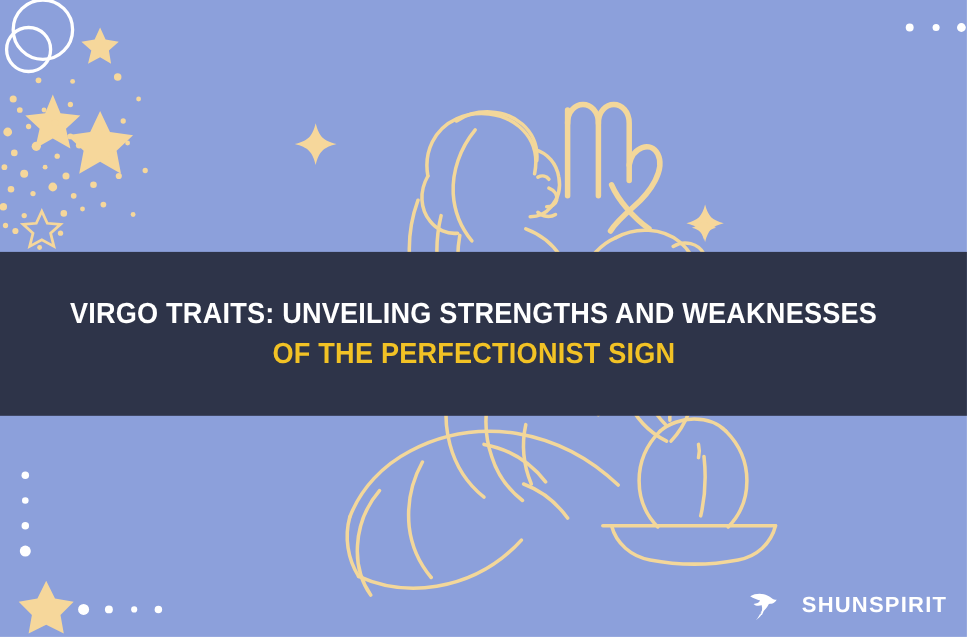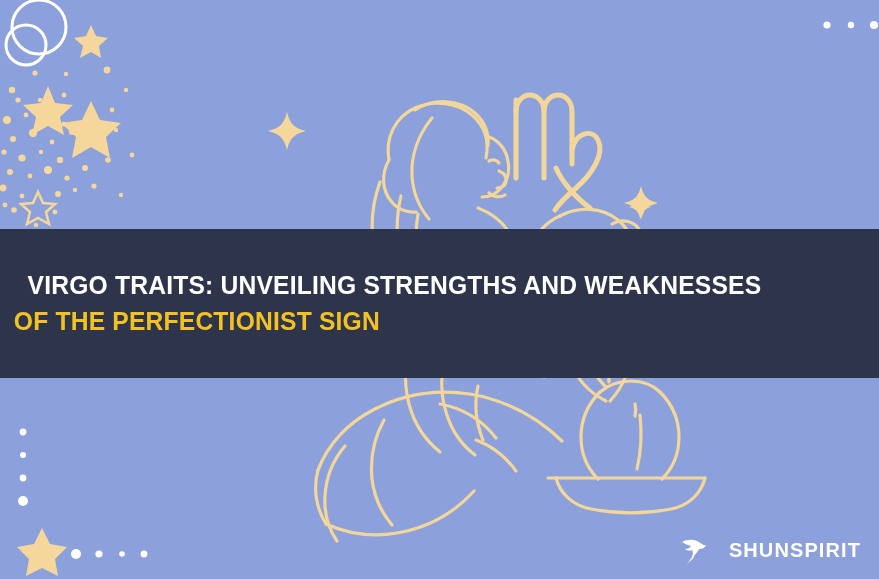--- a/index.html
+++ b/index.html
@@ -45,21 +45,21 @@
   }
   #banner-text {
     position: absolute;
     left: 0;
     top: 229px;
     width: 861px;
     height: 149px;
     z-index: 6;
     display: flex;
     flex-direction: column;
-    align-items: flex-start;
+    align-items: center;
     justify-content: center;
     gap: 6px;
   }
   .title-line {
     font-family: "Liberation Sans", sans-serif;
     font-weight: 700;
     font-size: 26.5px;
     letter-spacing: 0.2px;
     line-height: 1.12;
     text-align: center;

